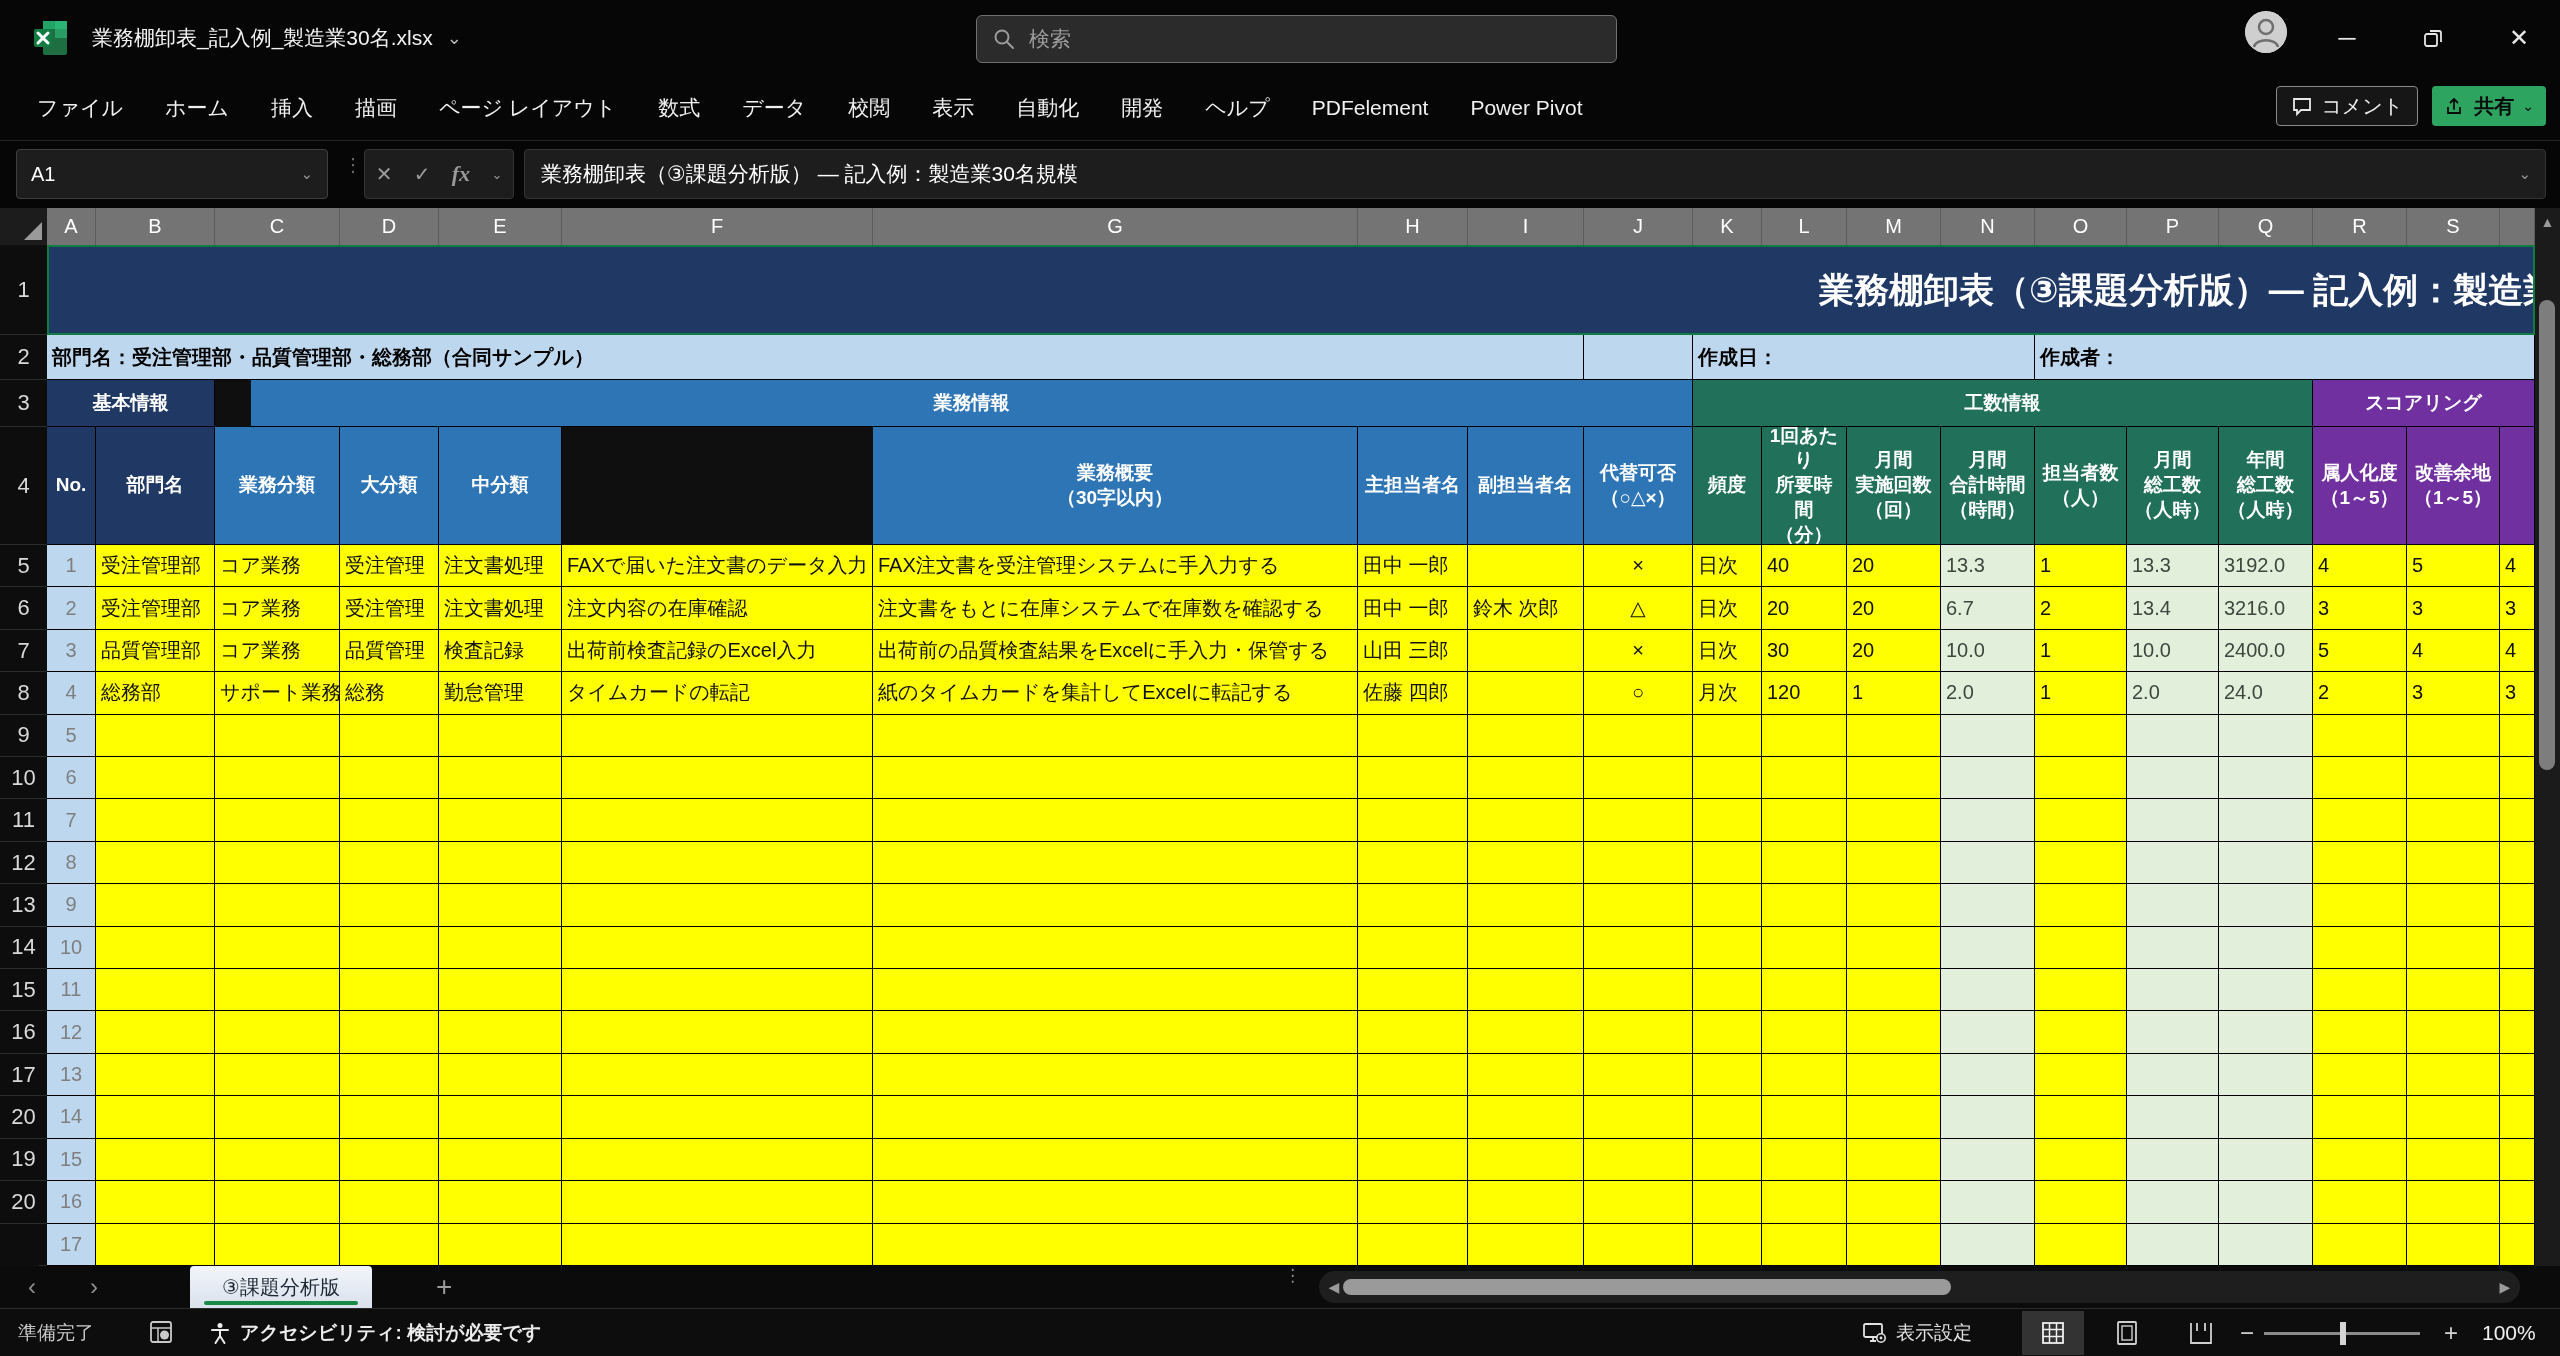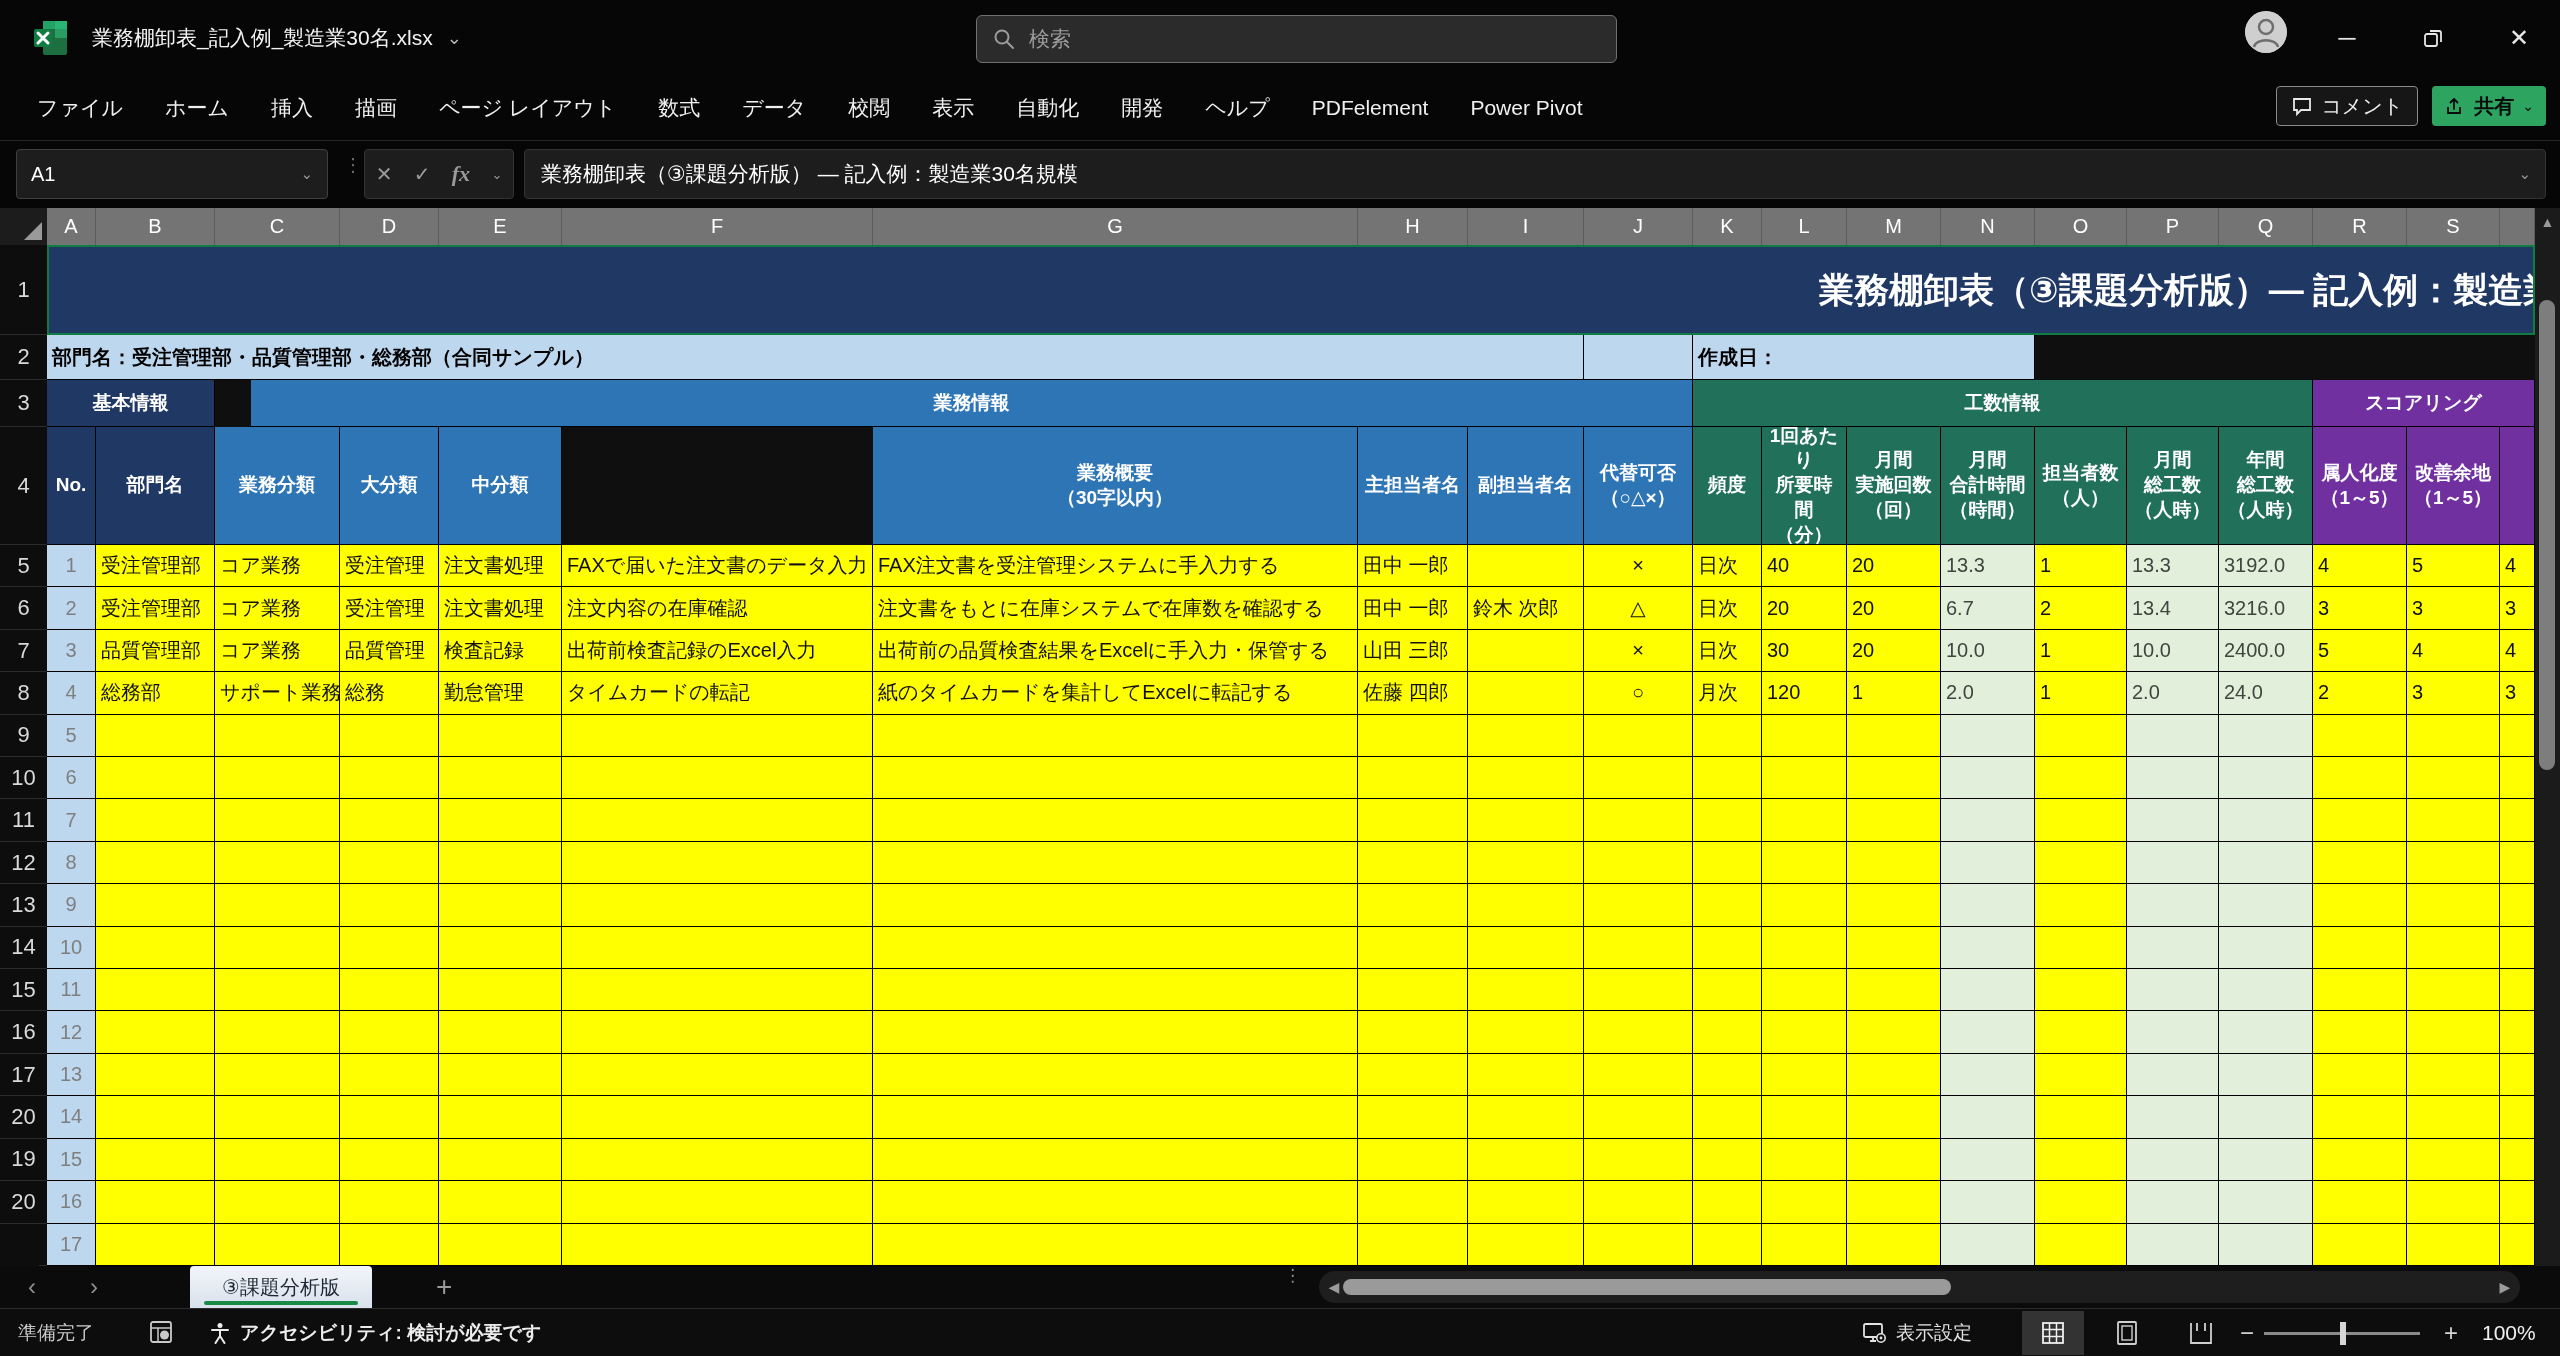--- a/index.html
+++ b/index.html
@@ -266,20 +266,21 @@
       <div class="rowh" style="height: 42.41px;">20</div>
       <div class="rowh" style="height: 42.41px; margin-left: 39px;">21</div>
     </div>
   <div class="grid" id="grid" style="grid-template-columns: 49px 119px 125px 99px 123px 311px 485px 110px 116px 109px 69px 85px 94px 94px 92px 92px 94px 94px 93px 35px; grid-template-rows: 90px 45px 47px 118px 42.41px 42.41px 42.41px 42.41px 42.41px 42.41px 42.41px 42.41px 42.41px 42.41px 42.41px 42.41px 42.41px 42.41px 42.41px 42.41px 42.41px;">
       <div class="c title-cell" style="grid-area: 1 / 1 / auto / 21;">
         <span class="title-text">業務棚卸表（③課題分析版）― 記入例：製造業30名規模</span>
       </div>
       <div class="c meta" style="grid-area: 2 / 1 / auto / 10;">部門名：受注管理部・品質管理部・総務部（合同サンプル）</div>
       <div class="c meta" style="grid-area: 2 / 10 / auto / 11;"></div>
       <div class="c meta" style="grid-area: 2 / 11 / auto / 15;">作成日：</div>
+      <div class="c meta" style="grid-area: 2 / 15 / auto / 21;">作成者：</div>
       <div class="c navy hdr" style="grid-area: 3 / 1 / auto / 3;">基本情報</div>
       <div class="c blue hdr" style="grid-area: 3 / 3 / auto / 11; margin-left: 36px;">業務情報</div>
       <div class="c green hdr" style="grid-area: 3 / 11 / auto / 18;">工数情報</div>
       <div class="c purple hdr" style="grid-area: 3 / 18 / auto / 21;">スコアリング</div>
       <div class="c navy hdr" style="grid-area: 4 / 1 / auto / 2;">No.</div>
       <div class="c navy hdr" style="grid-area: 4 / 2 / auto / 3;">部門名</div>
       <div class="c blue hdr" style="grid-area: 4 / 3 / auto / 4;">業務分類</div>
       <div class="c blue hdr" style="grid-area: 4 / 4 / auto / 5;">大分類</div>
       <div class="c blue hdr" style="grid-area: 4 / 5 / auto / 6;">中分類</div>
       <div class="c blue hdr" style="grid-area: 4 / 7 / auto / 8;">業務概要

